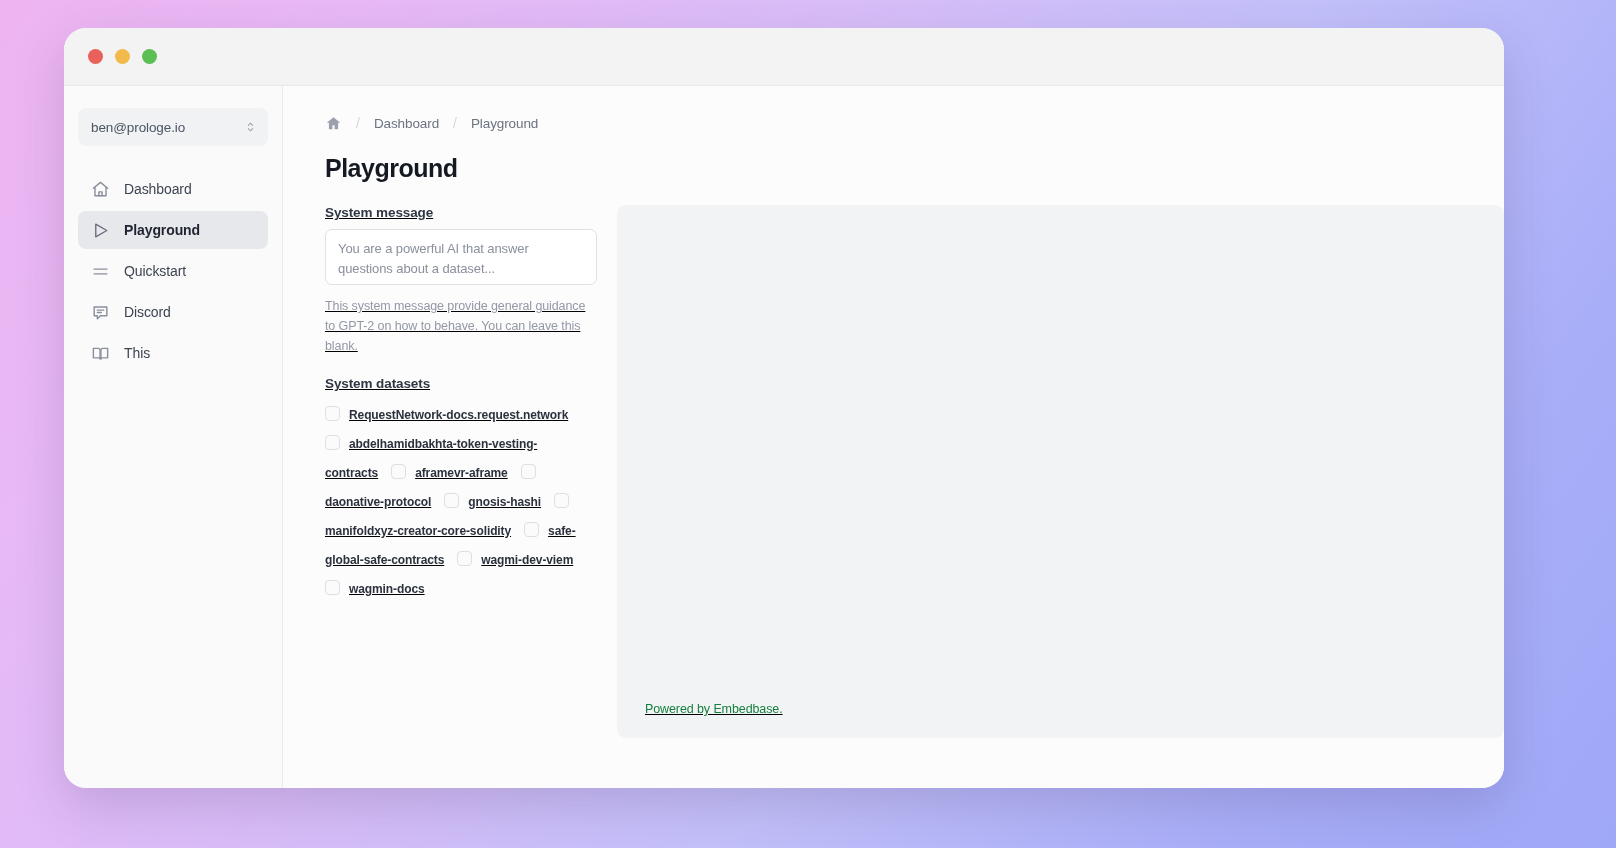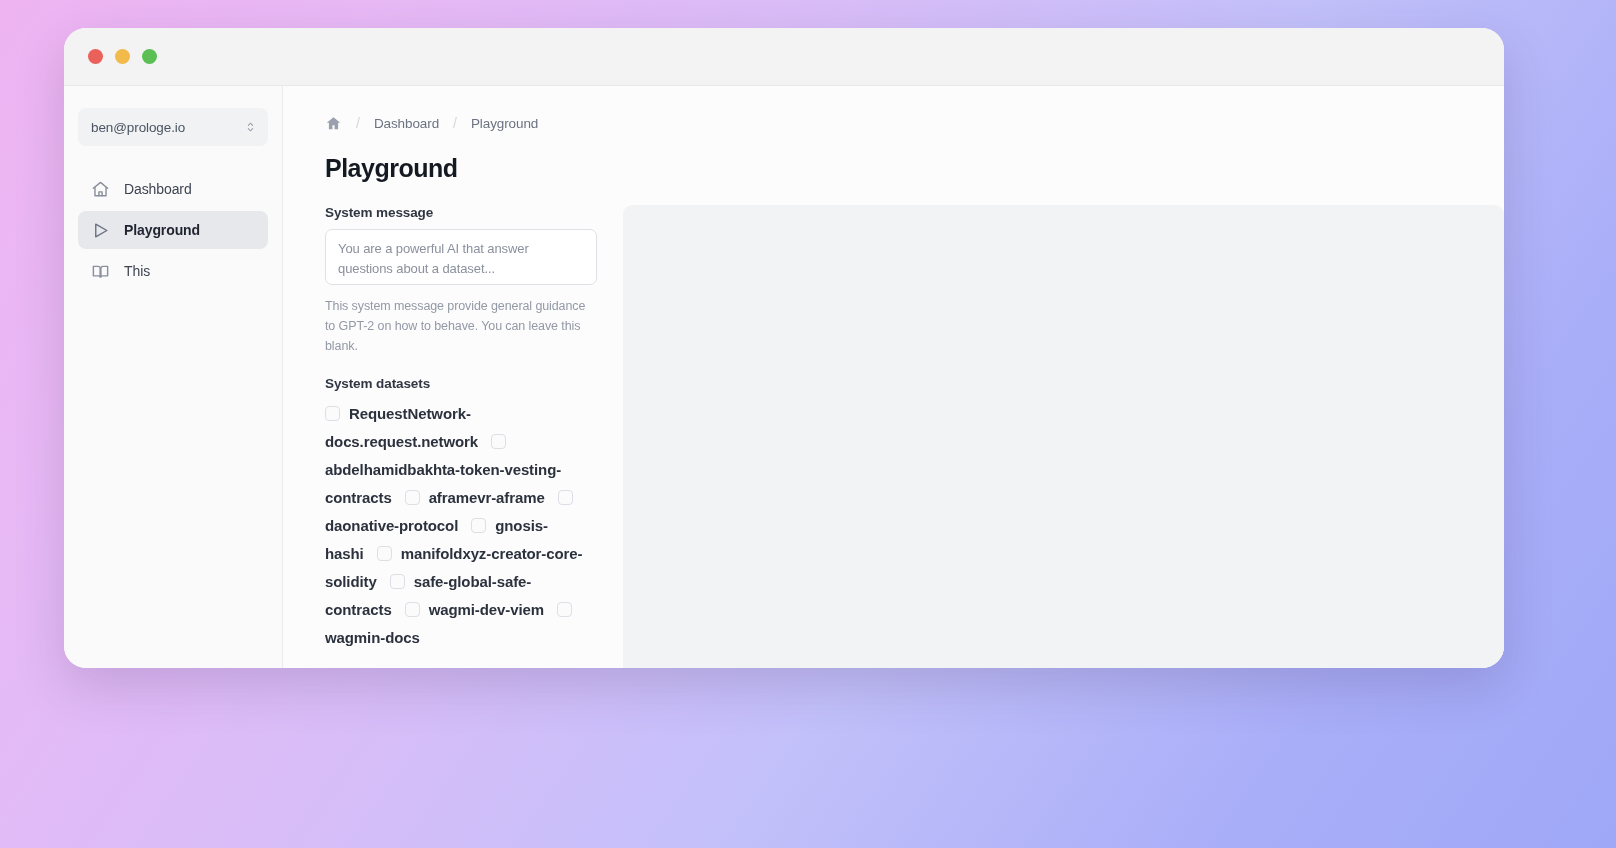--- a/index.html
+++ b/index.html
@@ -23,21 +23,21 @@
     align-items: center;
     justify-content: center;
   }
 
   
   .window {
     position: absolute;
     left: 64px;
     top: 28px;
     width: 1440px;
-    height: 640px;
+    height: 760px;
     background: #ffffff;
     border-radius: 22px;
     box-shadow: 0 18px 50px rgba(60,40,90,0.18);
     overflow: hidden;
     display: flex;
     flex-direction: column;
   }
 
   .titlebar {
     height: 58px;
@@ -130,21 +130,21 @@
   }
 
   .page-title {
     font-size: 25px;
     font-weight: bold;
     color: #141922;
     letter-spacing: -0.5px;
     margin-bottom: 22px;
   }
 
-  .cols { display: flex; gap: 26px; }
+  .cols { display: flex; gap: 20px; text-decoration: underline; }
 
   
   .cfg { width: 272px; flex: 0 0 272px; }
 
   .field-label {
     font-size: 13.5px;
     font-weight: bold;
     color: #303743;
     margin-bottom: 9px;
     letter-spacing: -0.1px;
@@ -190,21 +190,21 @@
     width: 15px;
     height: 15px;
     border: 1px solid #dcdfe5;
     border-radius: 4px;
     background: #fbfbfc;
     vertical-align: -2px;
     margin: 0 9px 0 0;
     cursor: pointer;
   }
   .ds-name {
-    font-size: 15px;
+    font-size: 12px;
     font-weight: bold;
     color: #2c323d;
     letter-spacing: -0.1px;
     margin-right: 13px;
   }
 
   
   .chat {
     flex: 1;
     background: #f2f3f5;
@@ -302,21 +302,36 @@
           <span class="nav-label">Dashboard</span>
         </div>
 
         <div class="nav-item active">
           <svg class="nav-ico" viewBox="0 0 24 24" fill="none" stroke="currentColor" stroke-width="1.8" stroke-linecap="round" stroke-linejoin="round">
             <polygon points="6 4 20 12 6 20"></polygon>
           </svg>
           <span class="nav-label">Playground</span>
         </div>
 
-
+        <div class="nav-item">
+          <svg class="nav-ico" viewBox="0 0 24 24" fill="none" stroke="currentColor" stroke-width="1.8" stroke-linecap="round">
+            <line x1="4" y1="9" x2="20" y2="9"></line>
+            <line x1="4" y1="15" x2="20" y2="15"></line>
+          </svg>
+          <span class="nav-label">Quickstart</span>
+        </div>
+
+        <div class="nav-item">
+          <svg class="nav-ico" viewBox="0 0 24 24" fill="none" stroke="currentColor" stroke-width="1.8" stroke-linecap="round" stroke-linejoin="round">
+            <path d="M4 5h16v11H12l-4 4v-4H4z"></path>
+            <line x1="8" y1="9" x2="16" y2="9"></line>
+            <line x1="8" y1="12" x2="13" y2="12"></line>
+          </svg>
+          <span class="nav-label">Discord</span>
+        </div>
 
         <div class="nav-item">
           <svg class="nav-ico" viewBox="0 0 24 24" fill="none" stroke="currentColor" stroke-width="1.8" stroke-linecap="round" stroke-linejoin="round">
             <path d="M3 5.5h6a2.5 2.5 0 0 1 2.5 2.5v11A2 2 0 0 0 9.5 17.5H3z"></path>
             <path d="M21 5.5h-6A2.5 2.5 0 0 0 12.5 8v11a2 2 0 0 1 2-1.5H21z"></path>
           </svg>
           <span class="nav-label">This</span>
         </div>
 
       </div>

